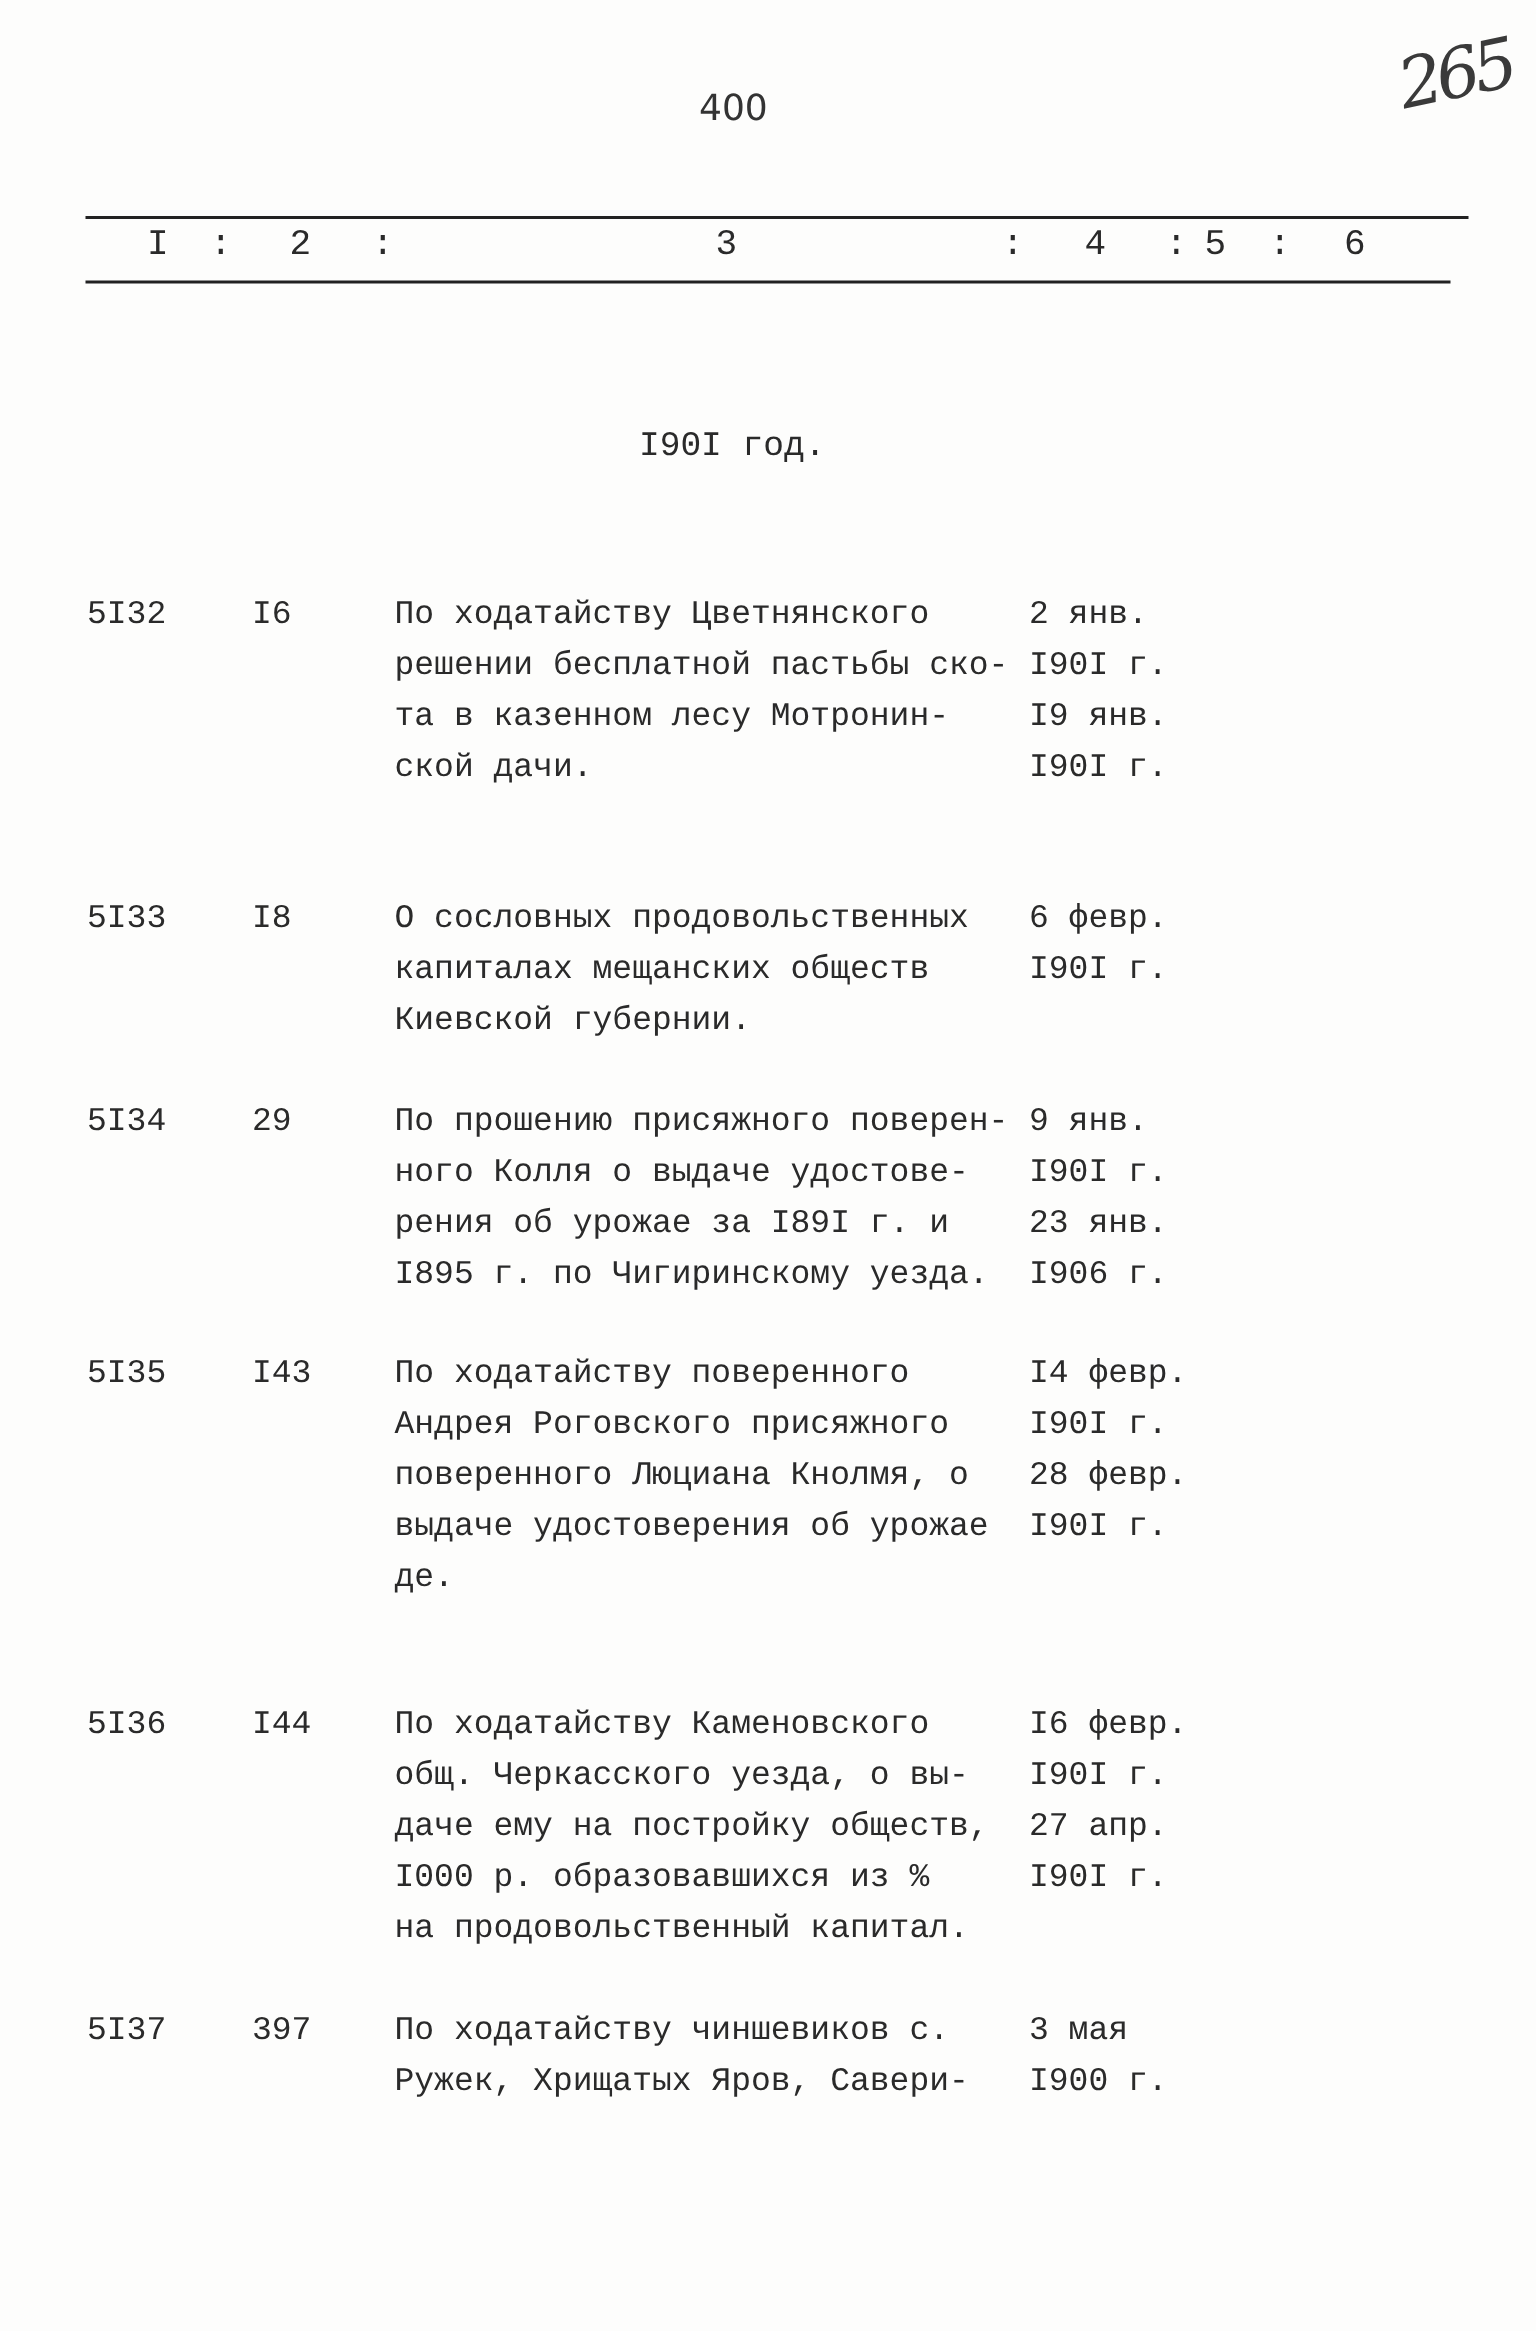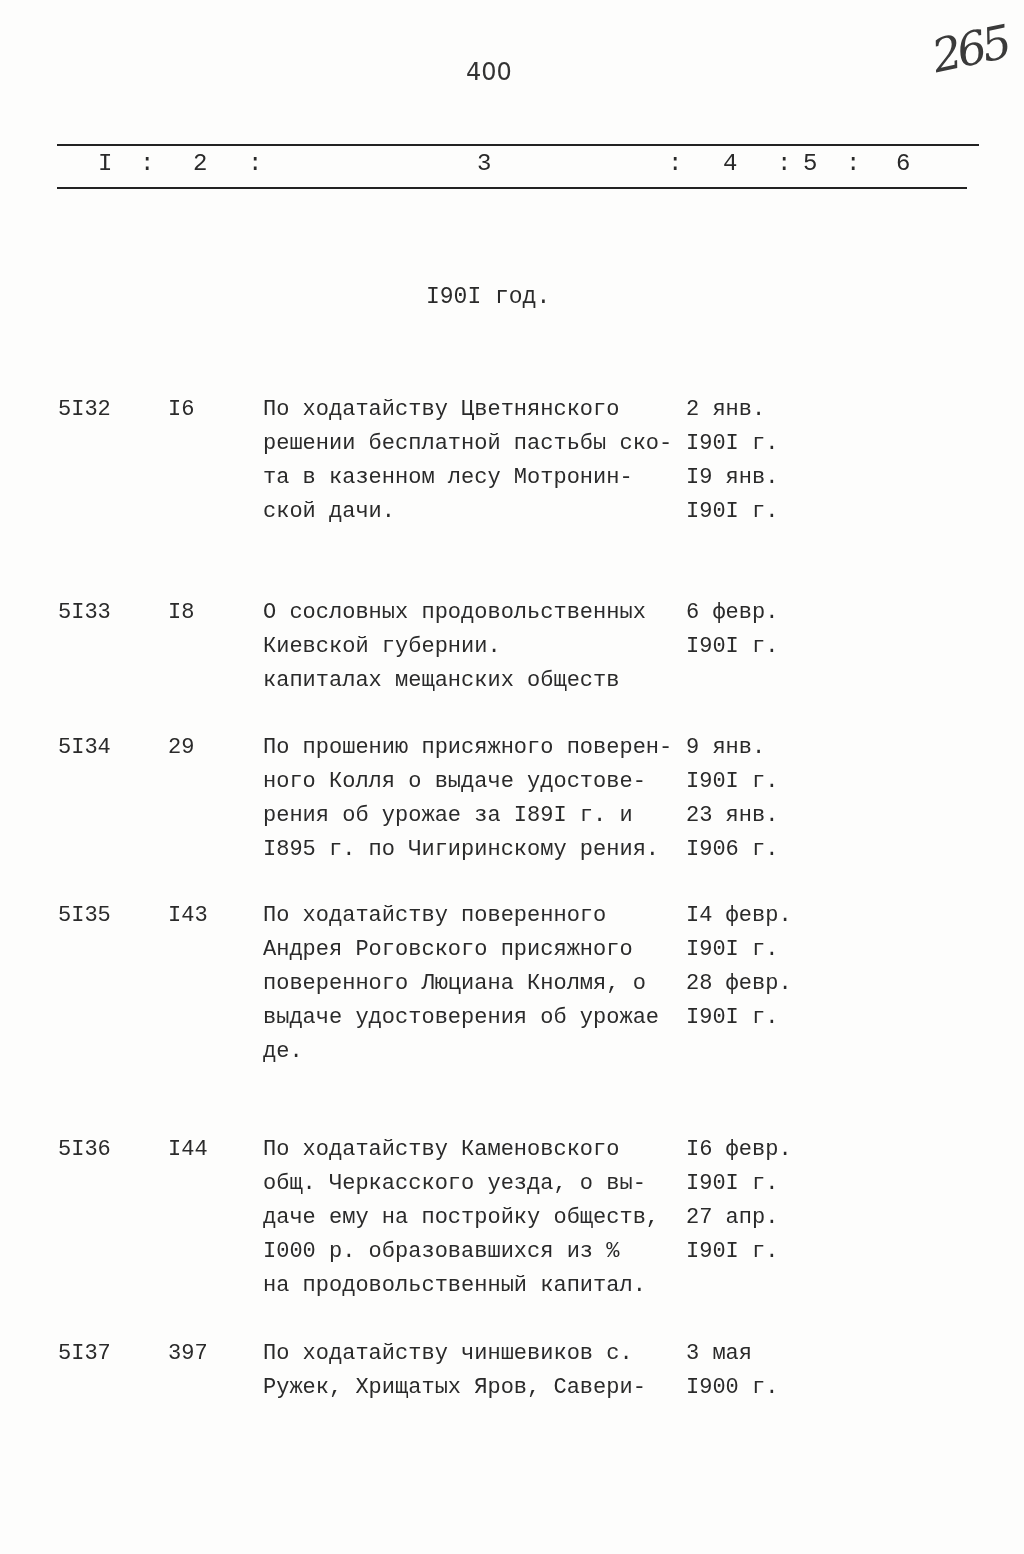--- a/index.html
+++ b/index.html
@@ -118,37 +118,37 @@
     <span class="line">I9 янв.</span>
     <span class="line">I90I г.</span>
   </div>
 </div>
 
 <div class="entry" style="top:596px;">
   <span class="col1">5I33</span>
   <span class="col2">I8</span>
   <div class="col3">
     <span class="line">О сословных продовольственных</span>
+    <span class="line">капиталах мещанских обществ</span>
     <span class="line">Киевской губернии.</span>
-    <span class="line">капиталах мещанских обществ</span>
   </div>
   <div class="col4">
     <span class="line">6 февр.</span>
     <span class="line">I90I г.</span>
   </div>
 </div>
 
 <div class="entry" style="top:731px;">
   <span class="col1">5I34</span>
   <span class="col2">29</span>
   <div class="col3">
     <span class="line">По прошению присяжного поверен-</span>
     <span class="line">ного Колля о выдаче удостове-</span>
     <span class="line">рения об урожае за I89I г. и</span>
-    <span class="line">I895 г. по Чигиринскому рения.</span>
+    <span class="line">I895 г. по Чигиринскому уезда.</span>
   </div>
   <div class="col4">
     <span class="line">9 янв.</span>
     <span class="line">I90I г.</span>
     <span class="line">23 янв.</span>
     <span class="line">I906 г.</span>
   </div>
 </div>
 
 <div class="entry" style="top:899px;">

